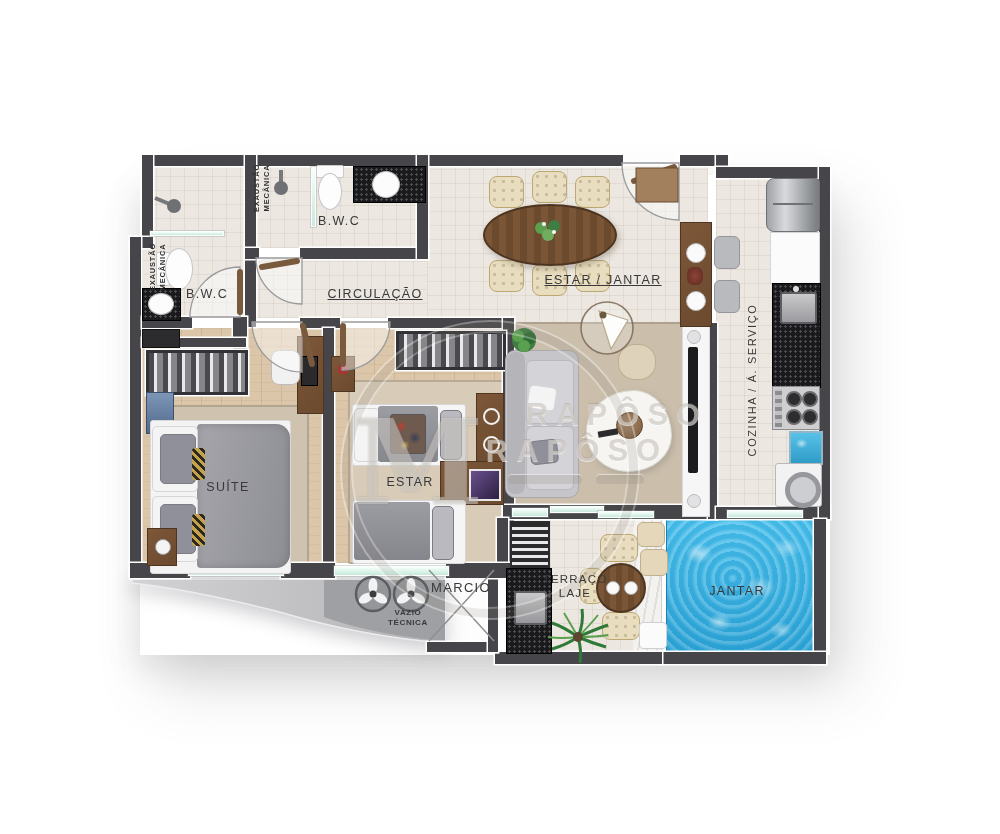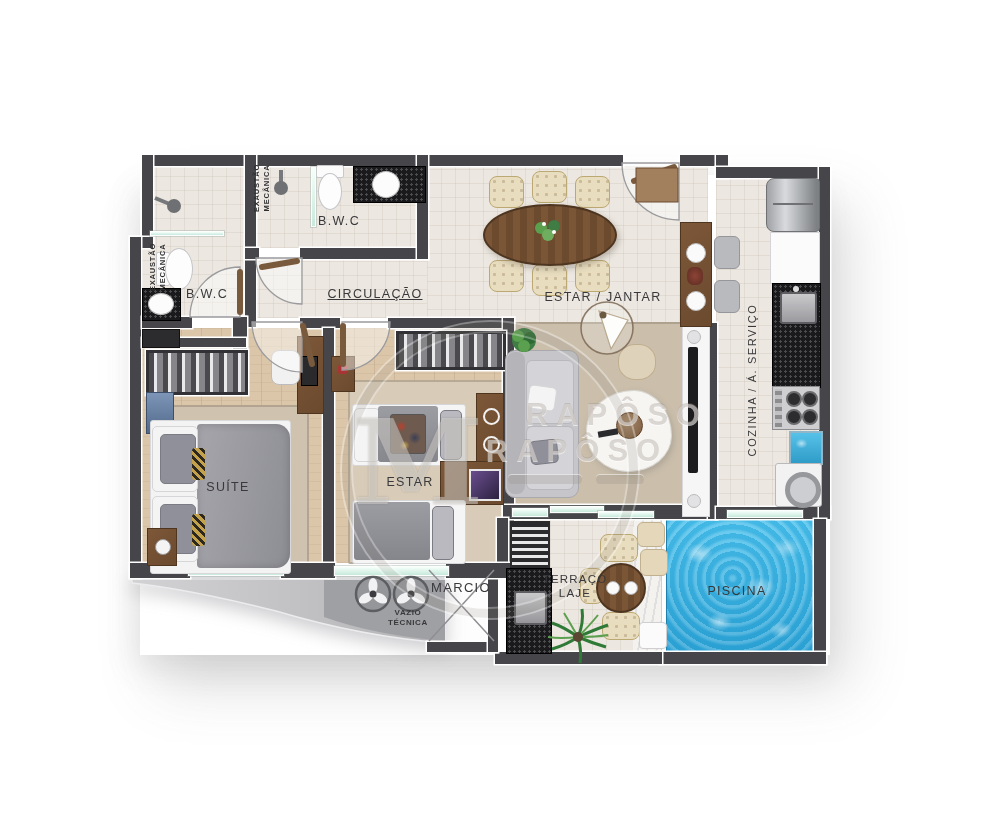--- a/index.html
+++ b/index.html
@@ -367,28 +367,28 @@
     <span>EXAUSTÃO</span>
     <span>MECÂNICA</span>
   </div>
   <div class="vlbl" style="left:261px;top:188px;">
     <span>EXAUSTÃO</span>
     <span>MECÂNICA</span>
   </div>
   <div class="lbl" style="left:207px;top:294px;">B.W.C</div>
   <div class="lbl" style="left:339px;top:221px;">B.W.C</div>
   <div class="lbl" style="left:375px;top:294px;text-decoration:underline;">CIRCULAÇÃO</div>
-  <div class="lbl" style="left:603px;top:297px;">ESTAR / JANTAR</div>
+  <div class="lbl" style="left:603px;top:280px;text-decoration:underline;">ESTAR / JANTAR</div>
   <div class="vlbl1" style="left:752px;top:380px;">COZINHA / Á. SERVIÇO</div>
   <div class="lbl" style="left:228px;top:487px;">SUÍTE</div>
   <div class="lbl" style="left:410px;top:482px;">ESTAR</div>
   <div class="lbl" style="left:461px;top:587px;font-size:13px;">MARCIO</div>
   <div class="lbl2 tiny" style="left:408px;top:618px;">
     <span>VAZIO</span>
     <span>TÉCNICA</span>
   </div>
   <div class="lbl2" style="left:575px;top:586px;align-items:center;">
     <span>TERRAÇO</span>
     <span>LAJE</span>
   </div>
-  <div class="lbl" style="left:737px;top:591px;">PISCINA</div>
+  <div class="lbl" style="left:737px;top:591px;">JANTAR</div>
 
 </div>
 
 </body></html>

